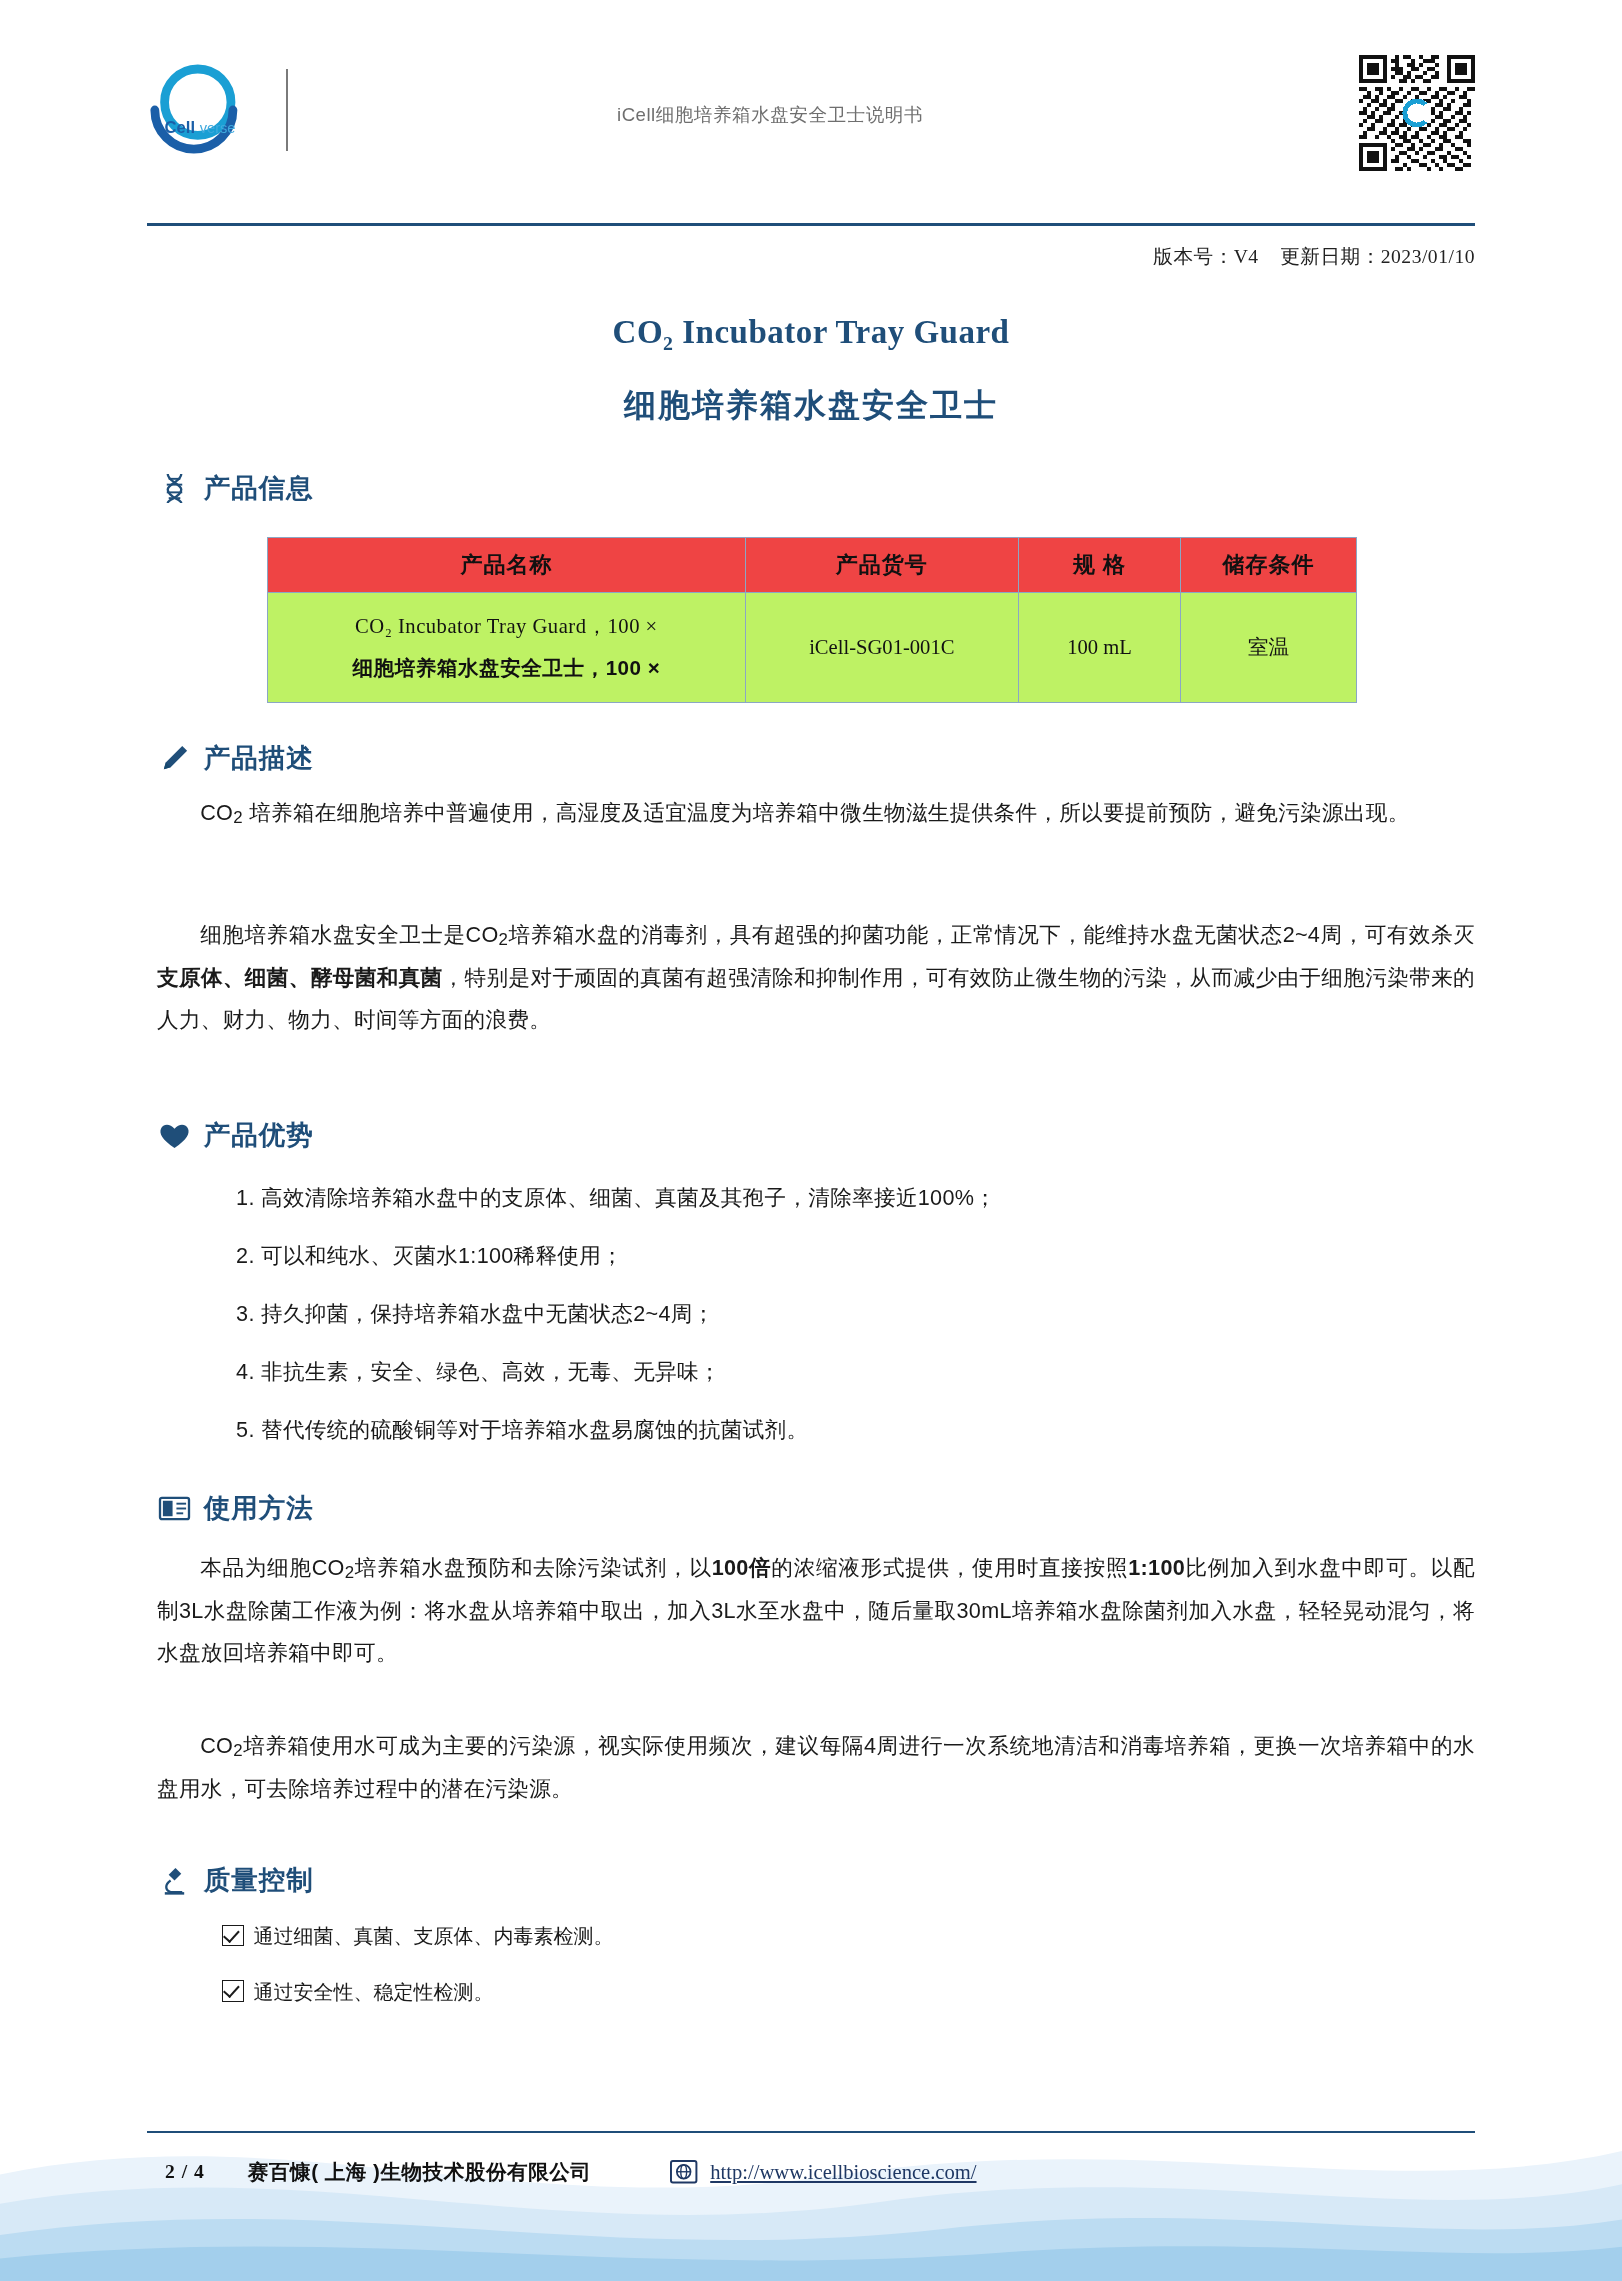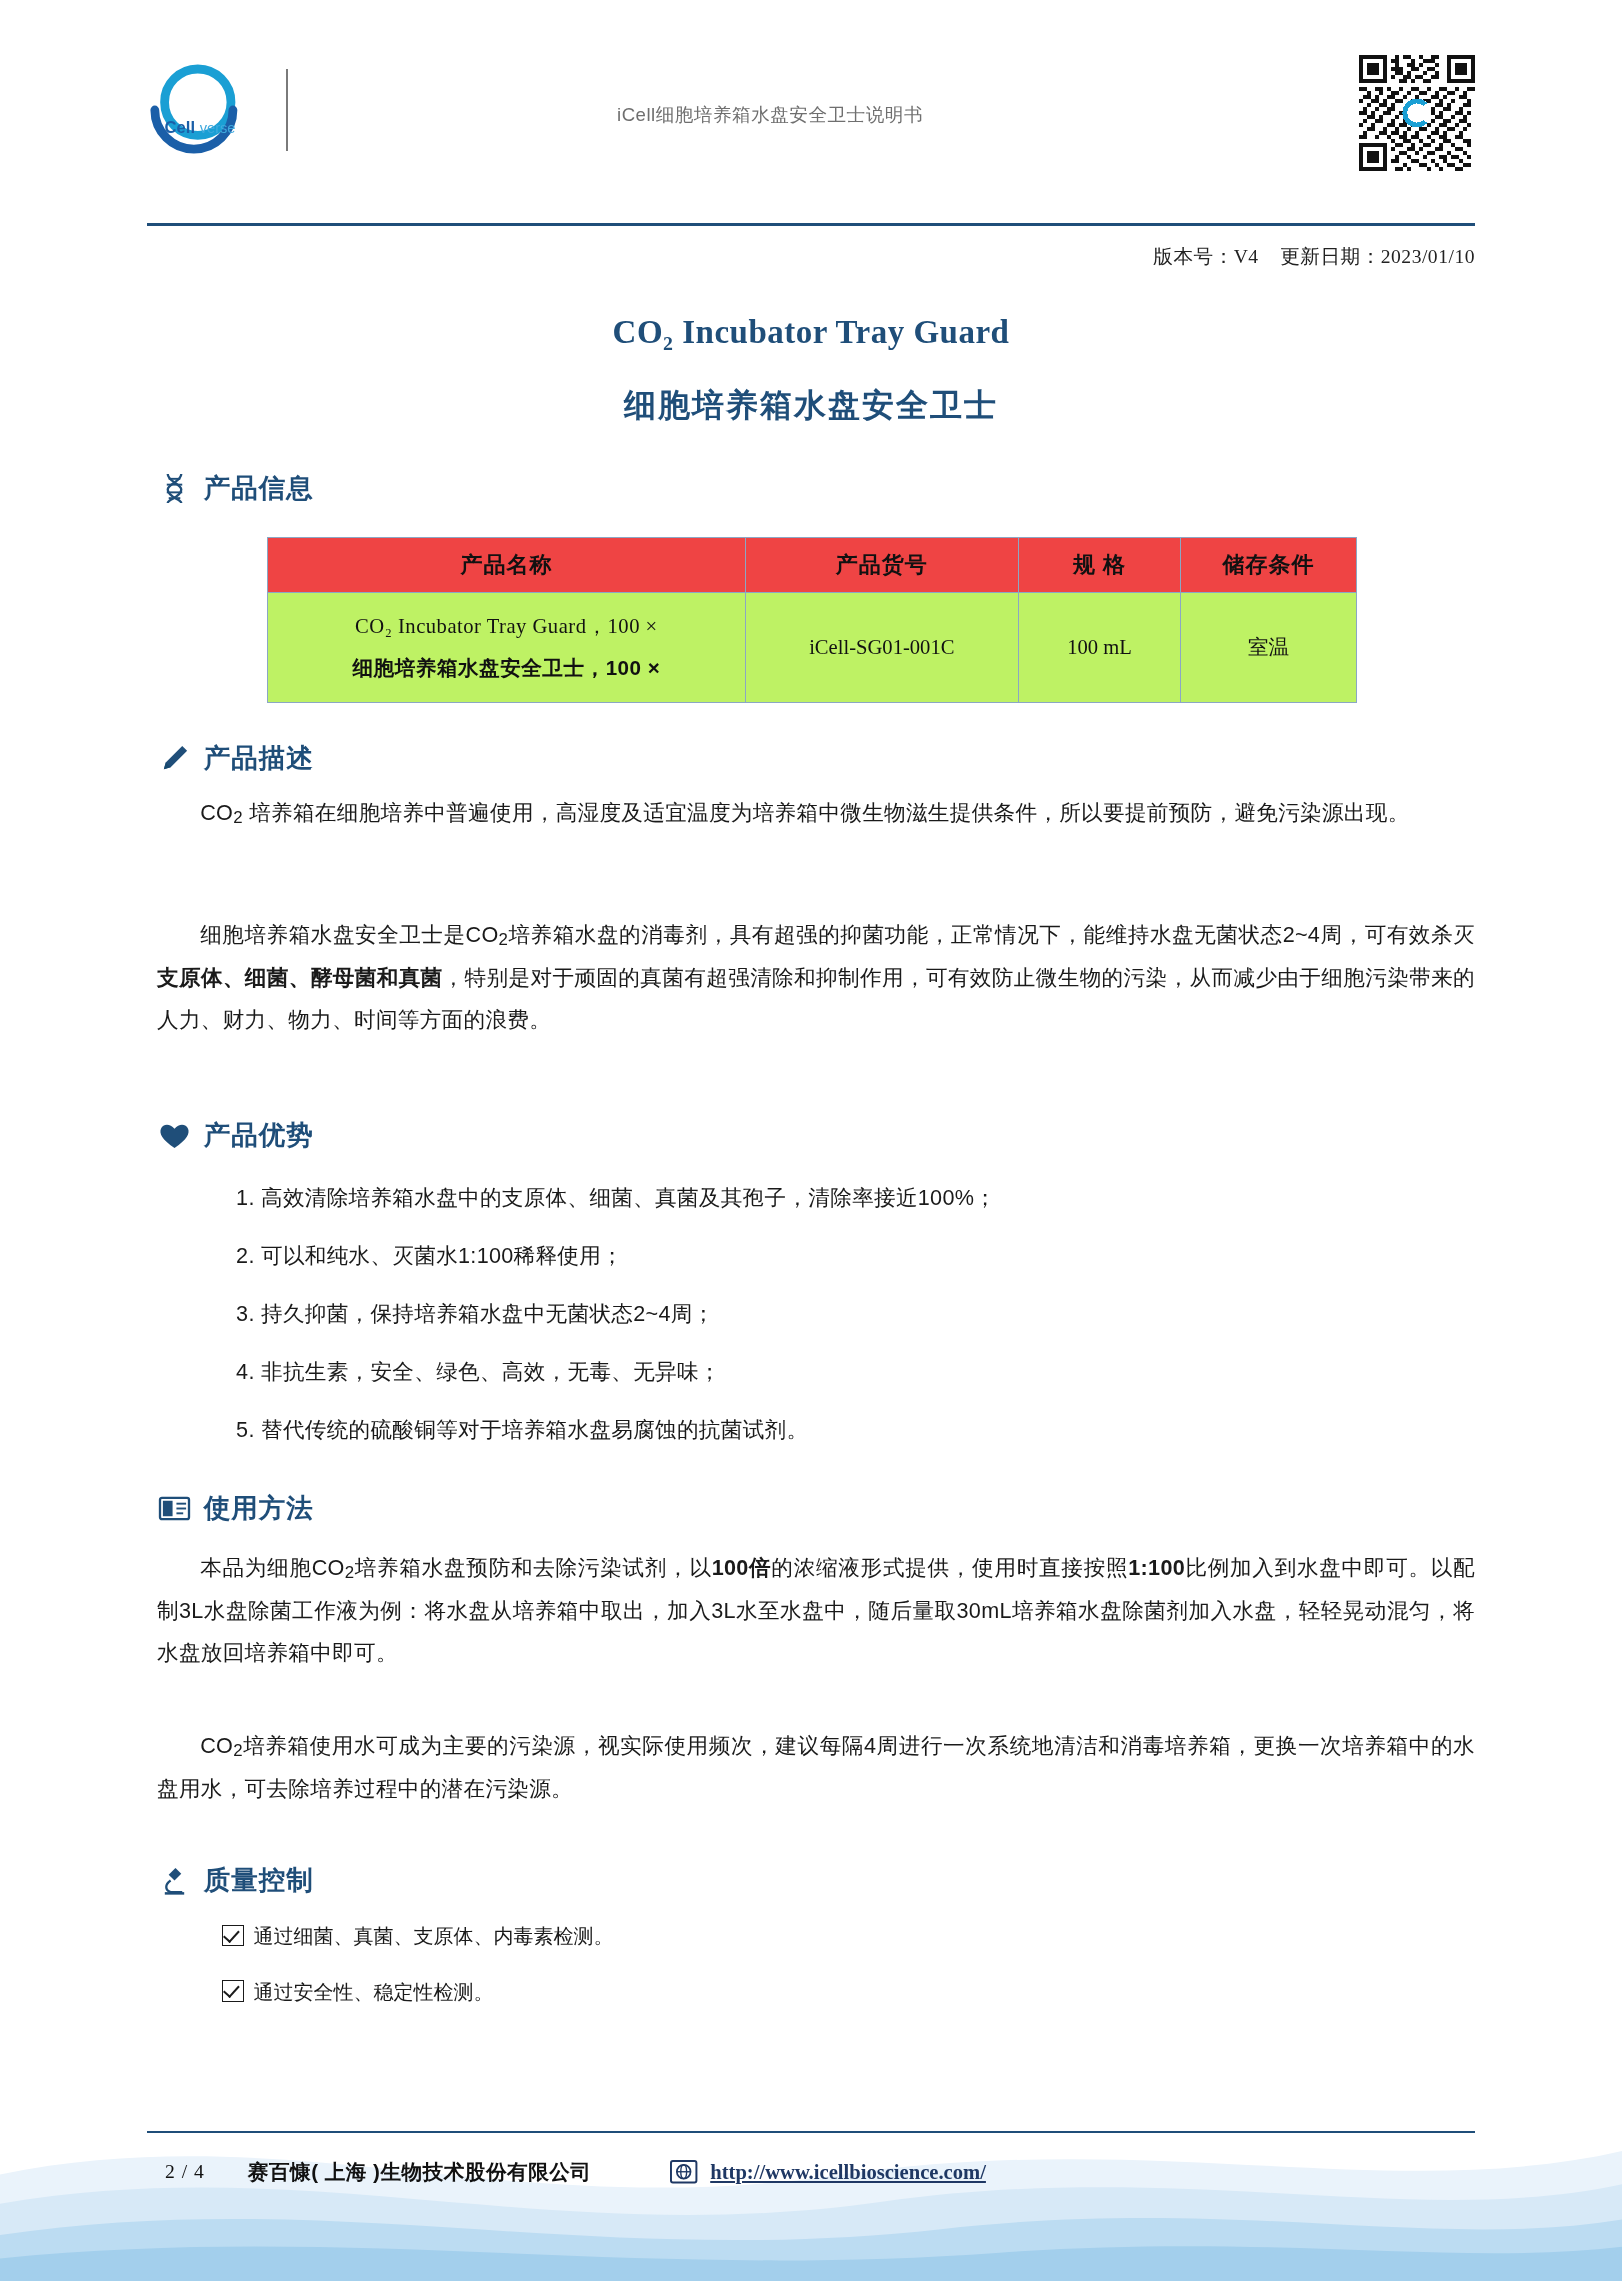--- a/index.html
+++ b/index.html
@@ -288,38 +288,38 @@
     left: 165px;
     right: 147px;
     bottom: 96px;
     display: flex;
     align-items: center;
     font-family: "Liberation Serif", serif;
     font-size: 20.6px;
     color: #111;
   }
   .footer-page {
-    font-weight: normal;
+    font-weight: bold;
     font-size: 19.6px;
     margin-right: 43px;
     letter-spacing: 1px;
   }
   .footer-company {
     font-family: "Liberation Sans", sans-serif;
     font-weight: bold;
     font-size: 20.6px;
     letter-spacing: 0.5px;
     margin-right: 78px;
   }
   .footer-link {
     display: flex;
     align-items: center;
     gap: 11.8px;
     font-family: "Liberation Serif", serif;
-    font-weight: bold;
+    font-weight: normal;
     font-size: 20.6px;
     color: #1f3864;
     text-decoration: underline;
   }
   .globe-icon {
     width: 29px; height: 25.5px;
     display:flex; align-items:center; justify-content:center;
   }
 </style>
 </head>

